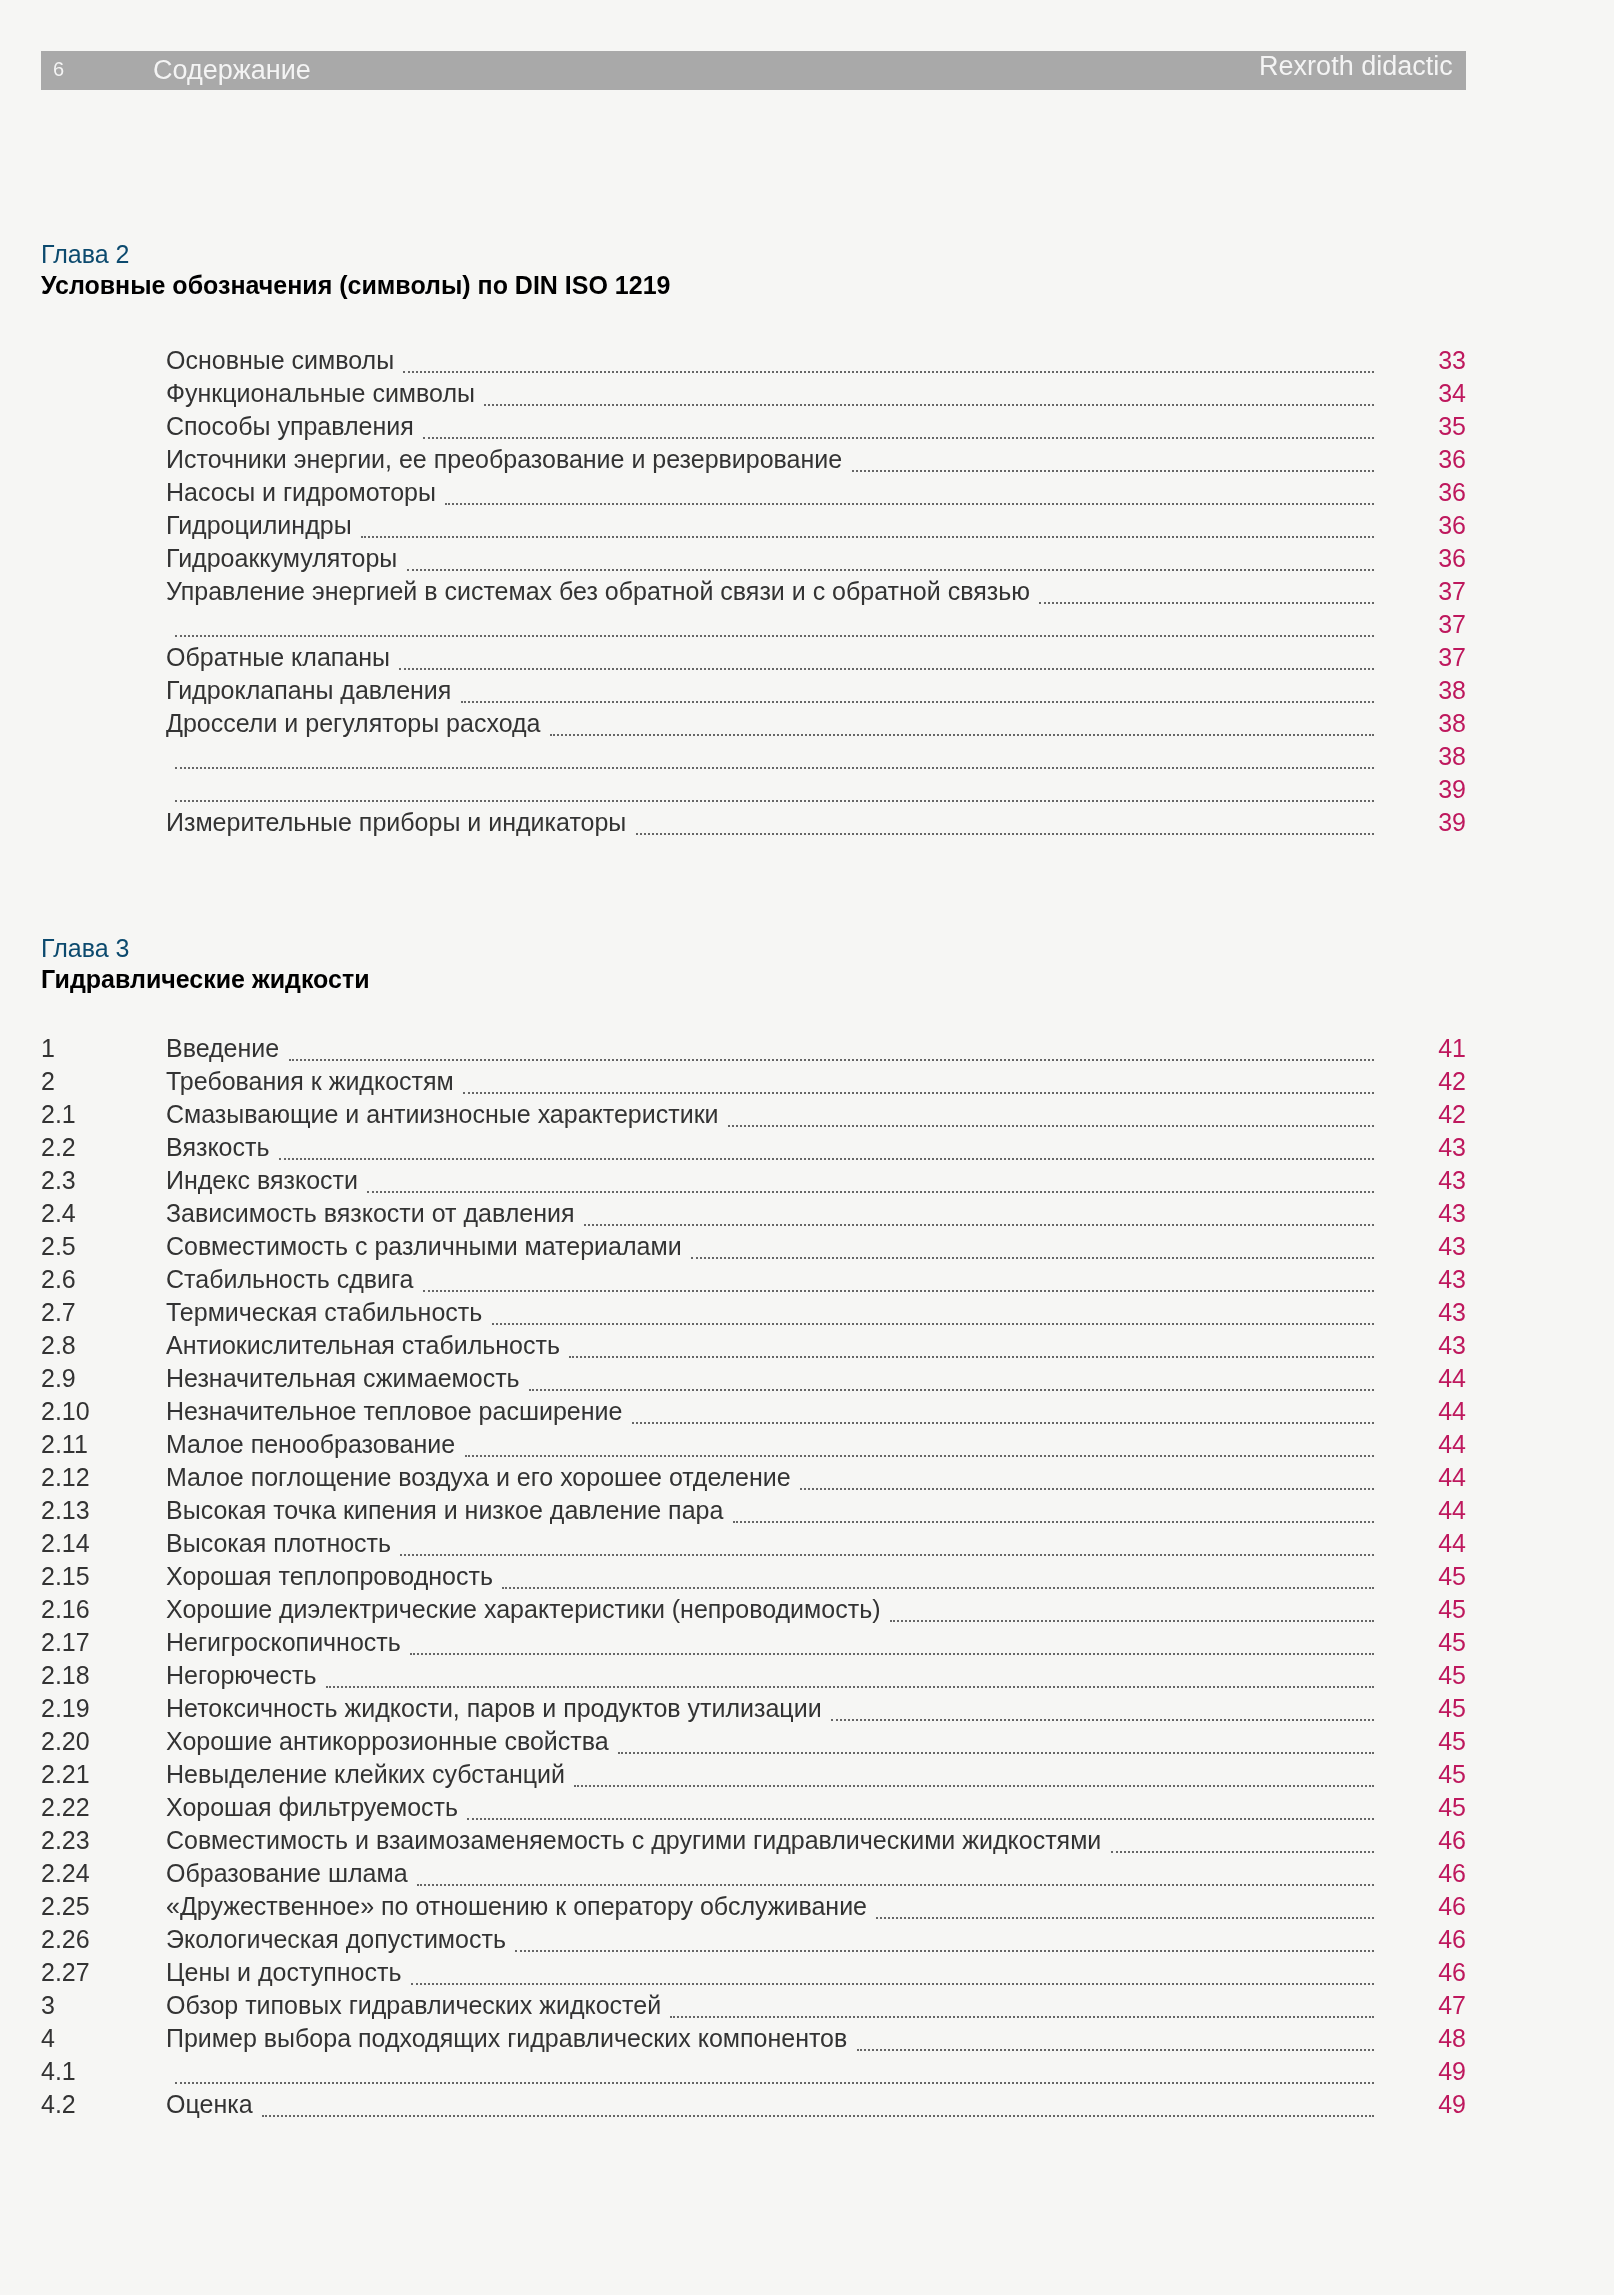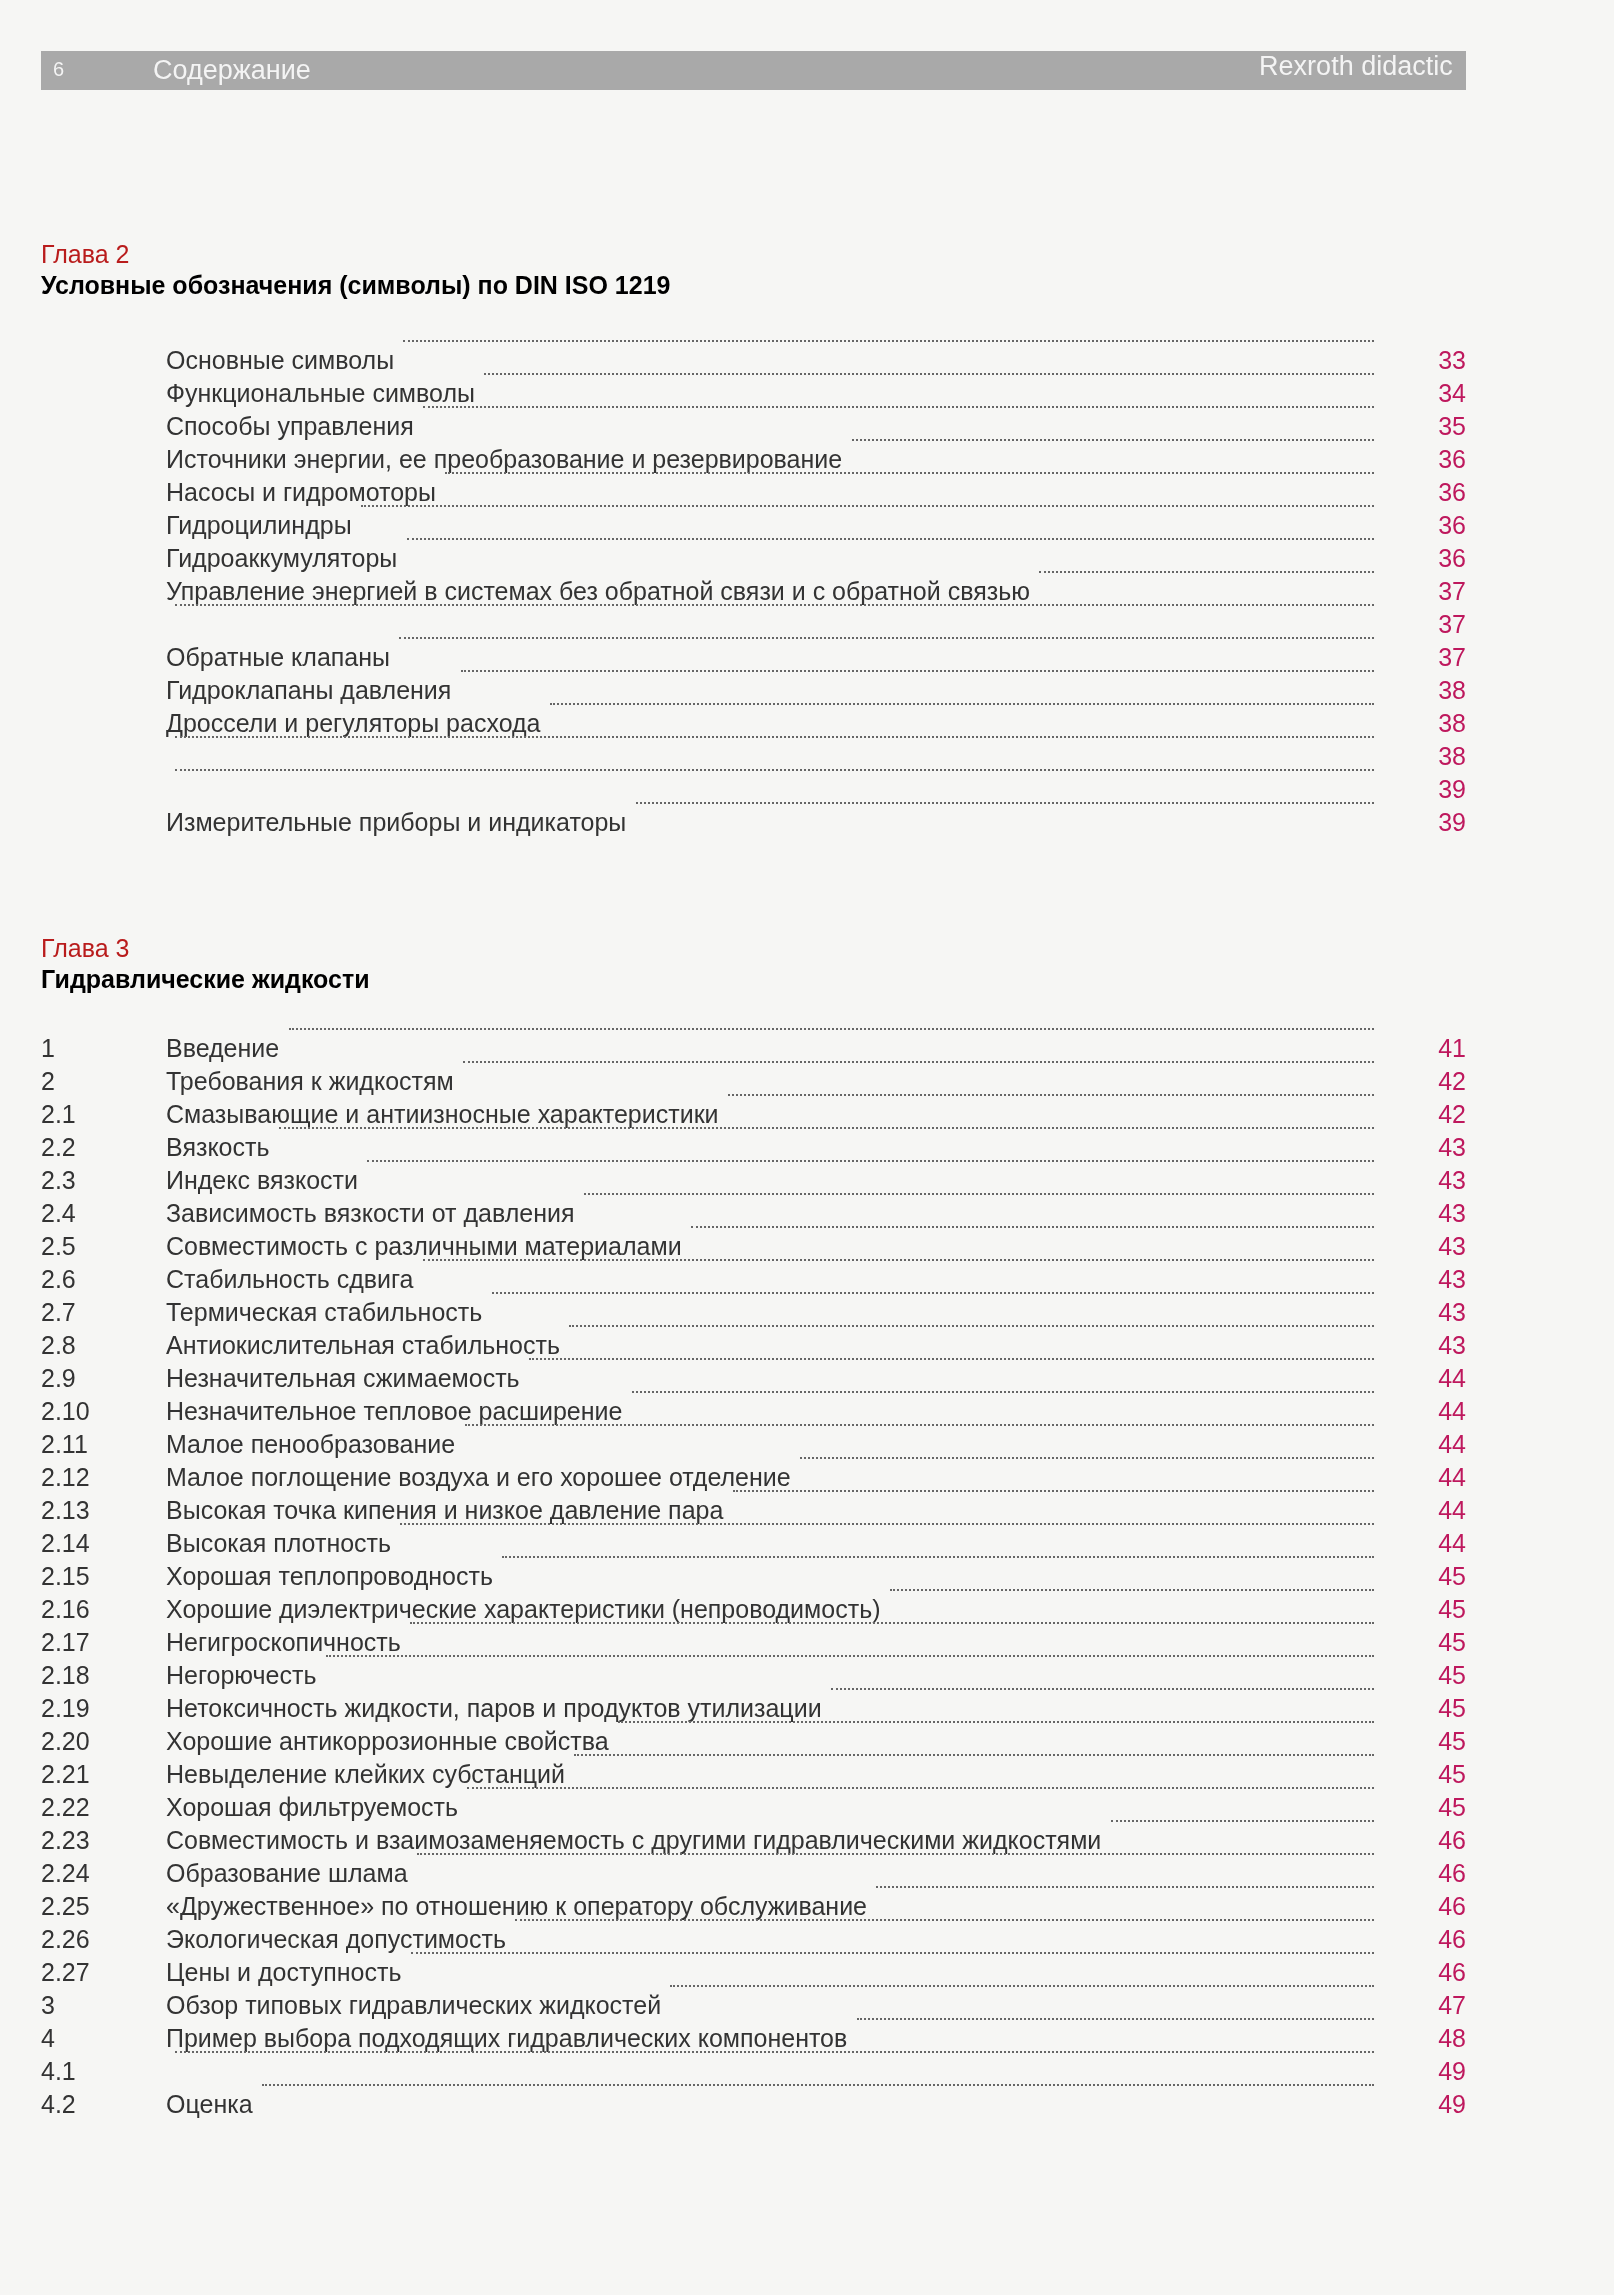--- a/index.html
+++ b/index.html
@@ -17,31 +17,31 @@
     background: #a9a9a9;
     color: #f4f4f4;
     font-size: 27px;
     display: flex; align-items: center;
   }
   .header-bar .page-num { position: absolute; left: 12px; font-size: 20px; top: 6.7px; }
   .header-bar .section-title { position: absolute; left: 112px; top: 4px; }
   .header-bar .brand { position: absolute; right: 13.3px; top: 0; }
 
   .chapter { position: absolute; left: 41px; width: 1425px; }
-  .chapter-label { font-size: 25px; color: #b91c1c; line-height: 29px; }
+  .chapter-label { font-size: 25px; color: #0c4a6e; line-height: 29px; }
   .chapter-title { font-size: 25px; font-weight: bold; color: #000000; line-height: 32px; }
 
   .toc { list-style: none; margin: 0; padding: 0; }
   .toc-row {
     position: relative;
     height: 33px;
     font-size: 25px;
     line-height: 33px;
     display: flex;
-    align-items: flex-start;
+    align-items: flex-end;
   }
   .toc-num { width: 125px; flex: 0 0 125px; color: #333; }
   .toc-text { white-space: nowrap; color: #333; }
   .toc-dots {
     flex: 1 1 auto;
     margin: 0 5.3px 0 9.3px;
     border-bottom: 2px dotted #666;
     height: 0;
     transform: translateY(-4px);
   }

